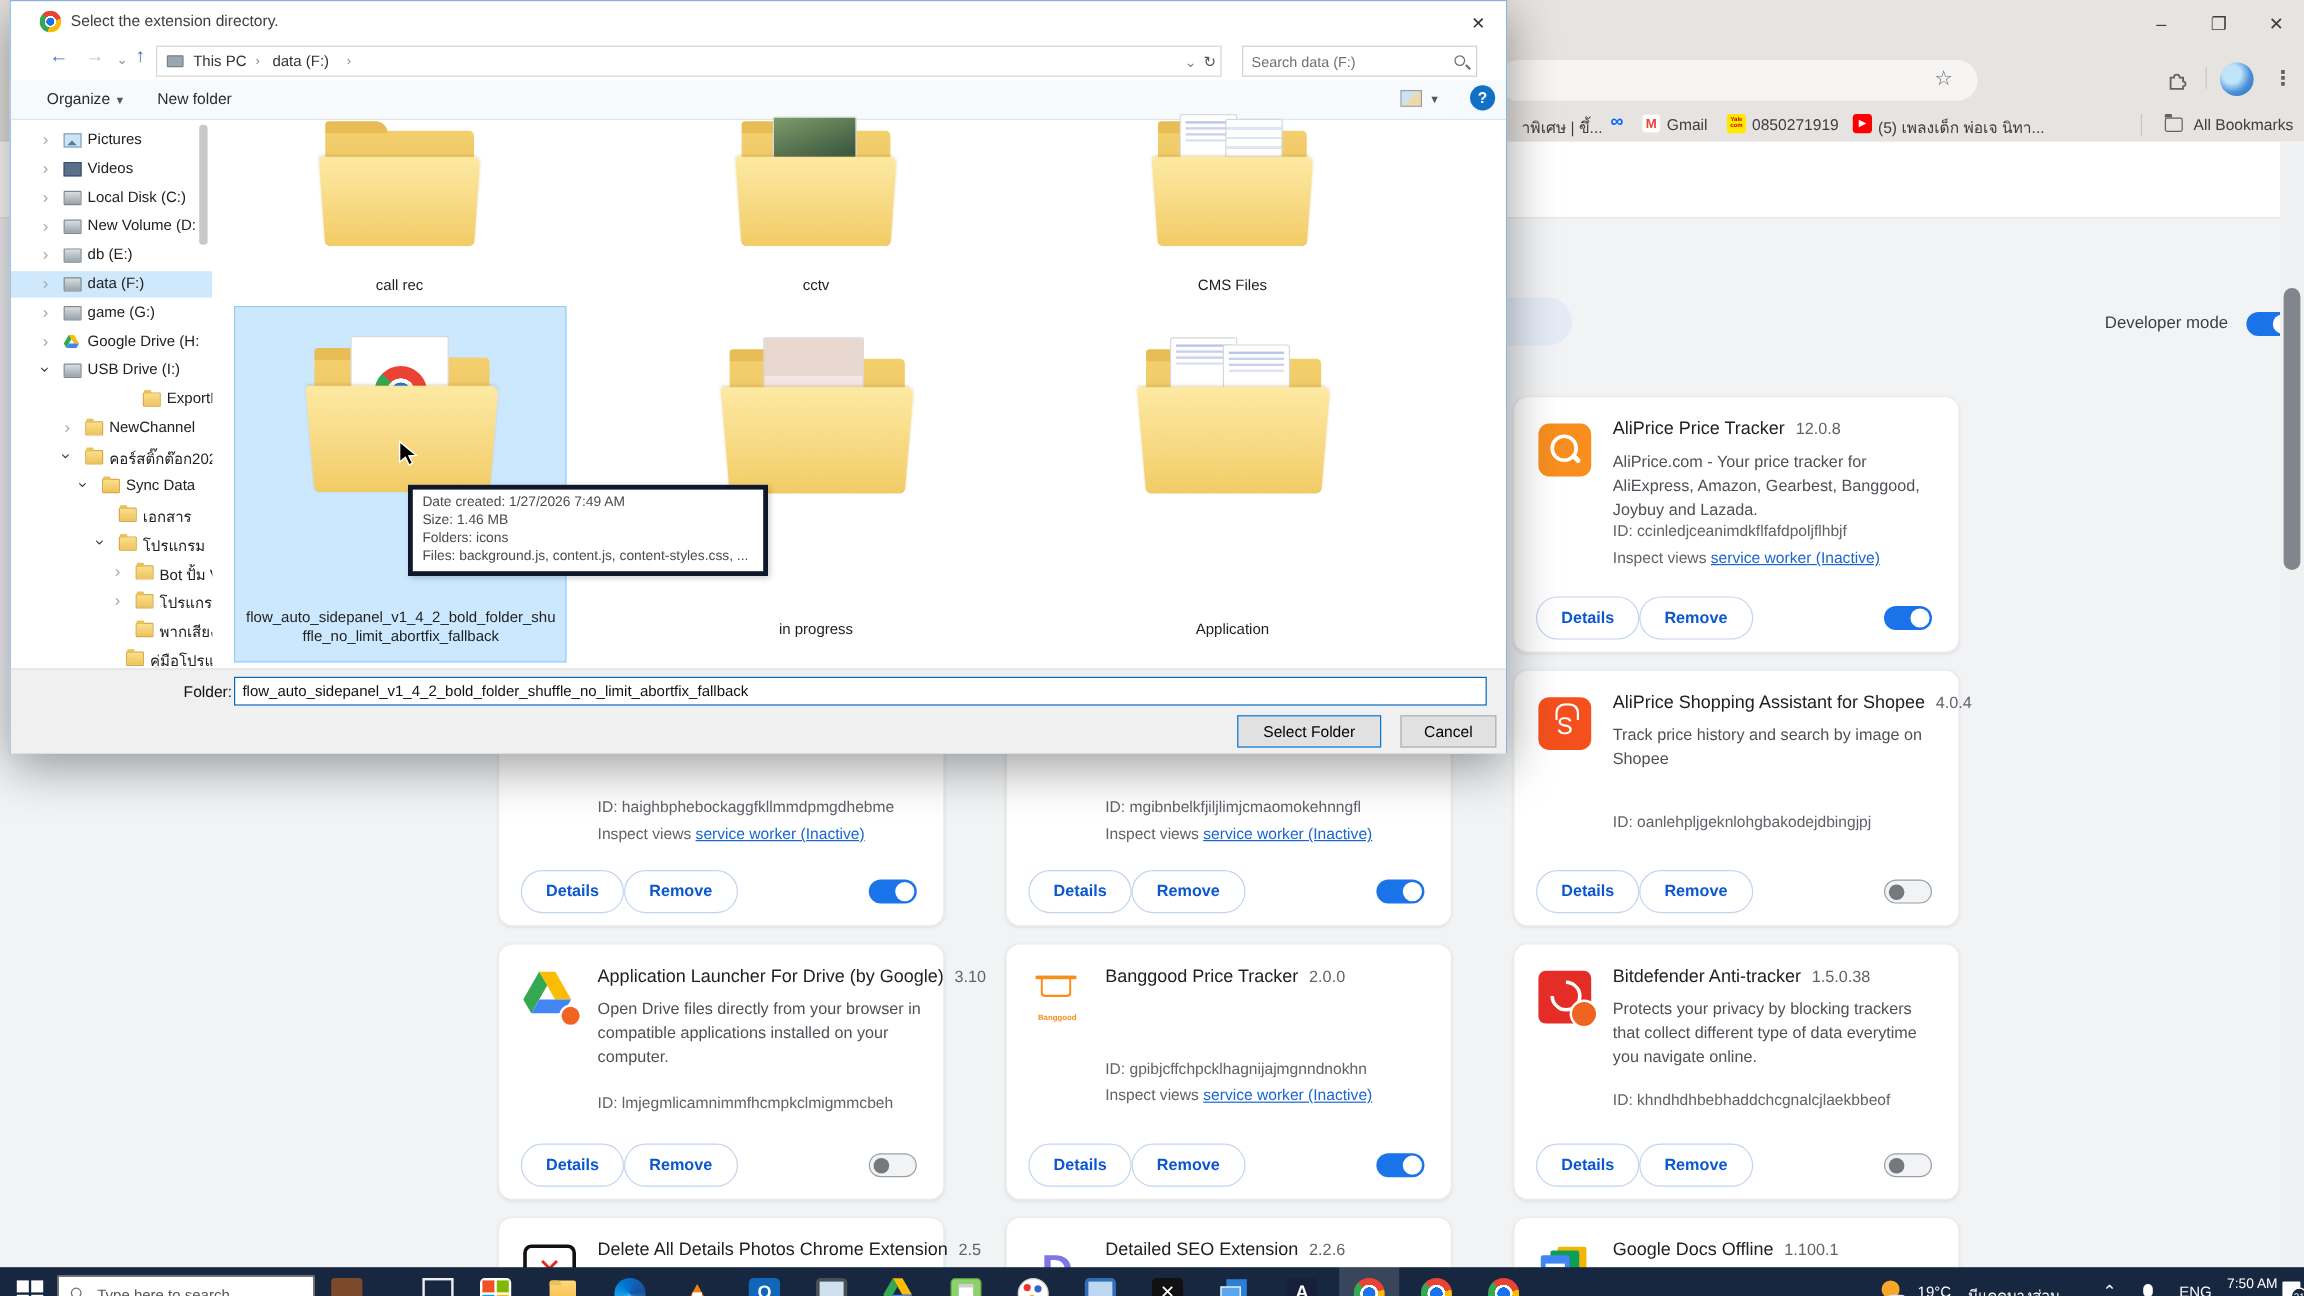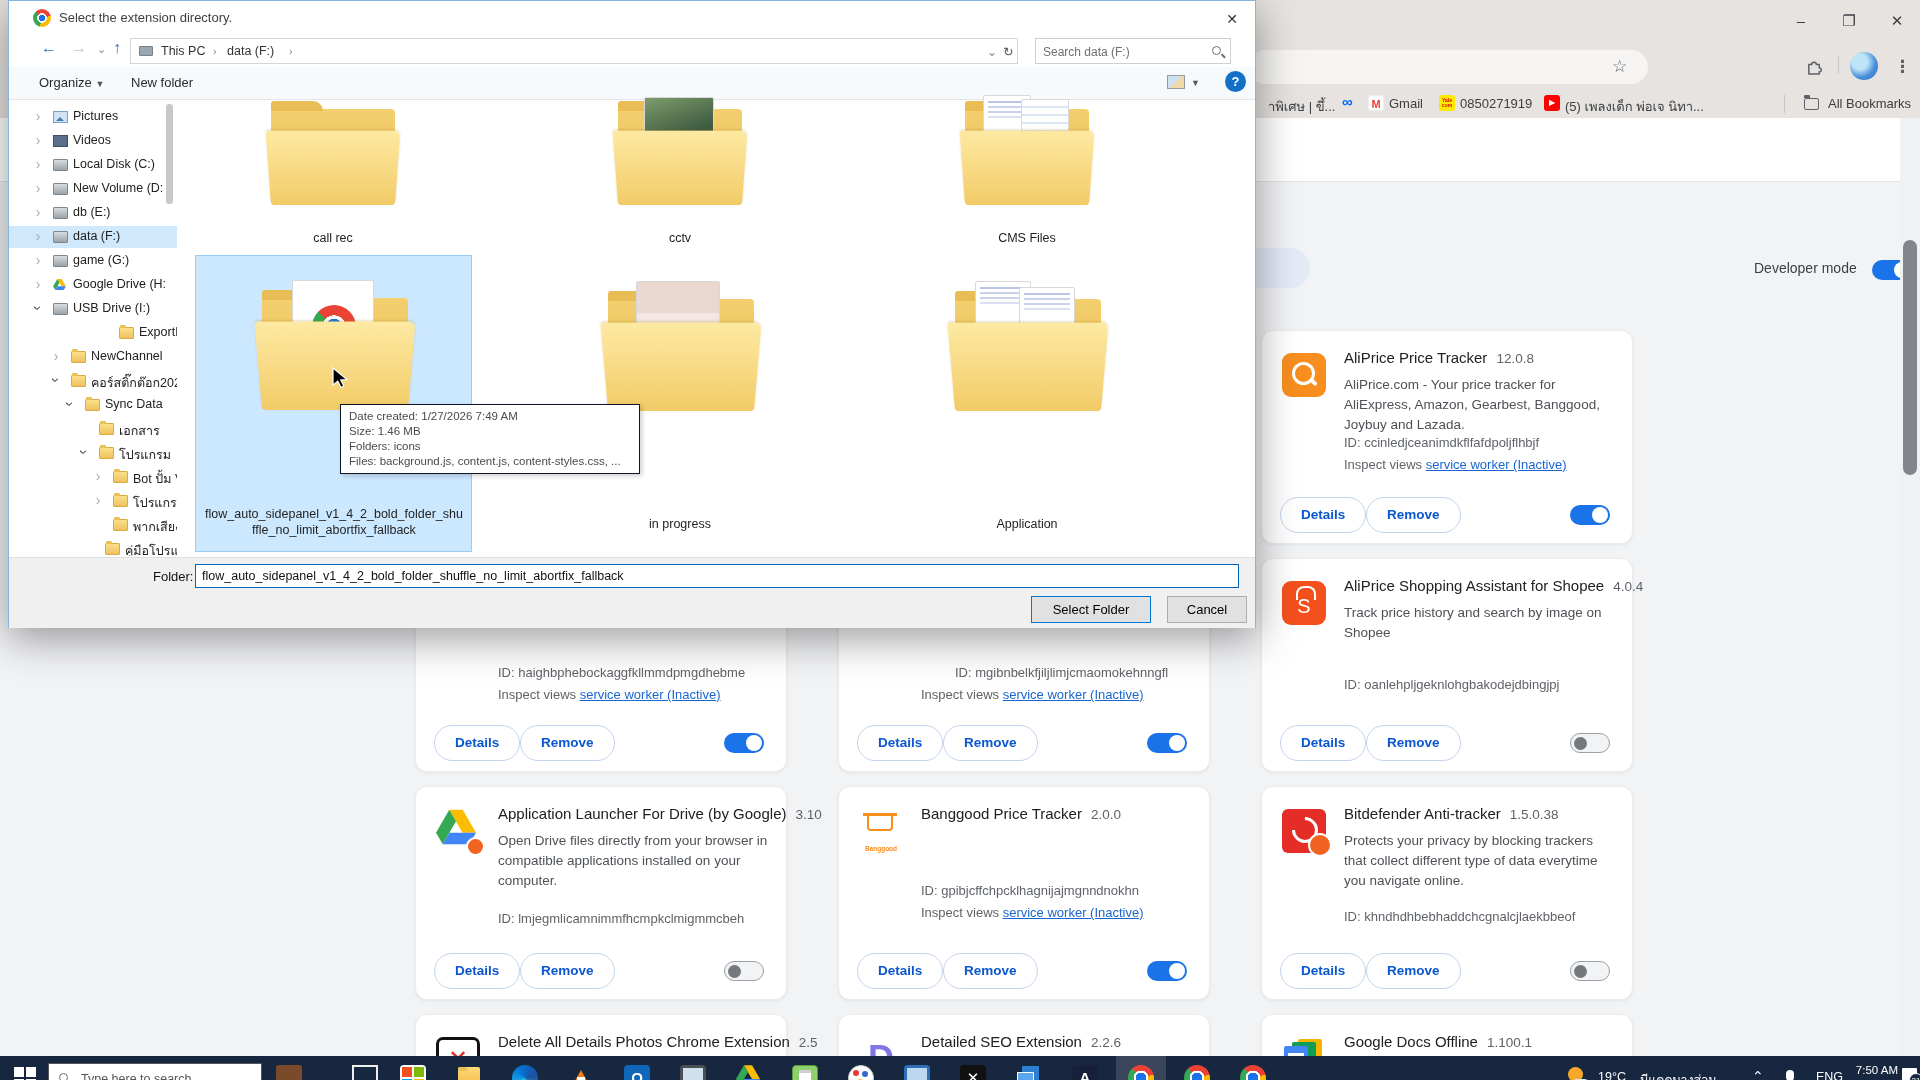--- a/index.html
+++ b/index.html
@@ -119,21 +119,21 @@
 
   
   .bigfolder { position:absolute; }
   .bf-back { position:absolute; left:0; top:0; right:0; bottom:0; background:linear-gradient(180deg,#f3cf6e,#e8b94f); border-radius:4px; }
   .bf-back::before { content:""; position:absolute; left:0; top:-8px; width:42%; height:10px; background:#e8bd55; border-radius:3px 10px 0 0; }
   .bf-front { position:absolute; left:0; bottom:0; width:100%; height:72%; background:linear-gradient(180deg,#fde9a2,#f2cb66); border-radius:3px 6px 5px 5px; transform:perspective(120px) rotateX(-8deg); transform-origin:bottom; box-shadow:0 -1px 2px rgba(150,110,20,.25); }
   .pv { position:absolute; border:1px solid #d8d8d8; background:#fff; border-radius:2px; }
   .pvlines::before { content:""; position:absolute; left:4px; top:5px; right:4px; height:2px; background:#b9c6e8; box-shadow:0 5px 0 #c9d2ea, 0 10px 0 #c9d2ea, 0 15px 0 #dbe1f0; }
   .gridlabel { position:absolute; font-size:12.5px; color:#1f1f1f; text-align:center; }
   #seltile { left:186px; top:254px; width:277px; height:297px; background:#cce8ff; border:1px solid #98ccf0; }
-  #tooltip { left:340px; top:404px; width:300px; background:#fff; border:1px solid #0f172a; box-shadow:2px 2px 5px rgba(0,0,0,.2); padding:4px 8px; font-size:11.5px; color:#4b4b4b; line-height:15px; z-index:60; white-space:nowrap; }
+  #tooltip { left:340px; top:404px; width:300px; background:#fff; border:4px solid #0f172a; box-shadow:2px 2px 5px rgba(0,0,0,.2); padding:4px 8px; font-size:11.5px; color:#4b4b4b; line-height:15px; z-index:60; white-space:nowrap; }
 
   
   #dlgfoot { left:0; top:556px; width:100%; height:71px; background:#f0f0f0; border-top:1px solid #dfdfdf; }
   #folderinput { left:186px; top:6px; width:1044px; height:24px; background:#fff; border:1px solid #0067c0; font-size:12.5px; color:#111; padding:4px 6px; white-space:nowrap; overflow:hidden; }
   .wbtn { position:absolute; top:38px; height:27px; background:#e1e1e1; font-size:13px; color:#000; text-align:center; line-height:25px; }
   #btn-select { left:1022px; width:120px; border:1px solid #0078d7; }
   #btn-cancel { left:1158px; width:80px; border:1px solid #adadad; }
 
   
   #taskbar { left:0; top:1056px; width:1920px; height:44px; background:#182740; z-index:100; }
@@ -190,21 +190,21 @@
 
 <div class="card" style="left:415px;top:558px;">
   <span class="fragword">websites?</span>
   <span class="cid" style="top:106px;">ID: haighbphebockaggfkllmmdpmgdhebme</span>
   <span class="insp" style="top:128px;"><span>Inspect views</span> <a href="#">service worker (Inactive)</a></span>
   <div class="btn b1">Details</div>
   <div class="btn b2">Remove</div>
   <div class="tgl on"></div>
 </div>
 <div class="card" style="left:838px;top:558px;">
-  <span class="cid" style="top:106px;margin-left:34px;">ID: mgibnbelkfjiljlimjcmaomokehnngfl</span>
+  <span class="cid" style="top:106px;">ID: mgibnbelkfjiljlimjcmaomokehnngfl</span>
   <span class="insp" style="top:128px;"><span>Inspect views</span> <a href="#">service worker (Inactive)</a></span>
   <div class="btn b1">Details</div>
   <div class="btn b2">Remove</div>
   <div class="tgl on"></div>
 </div>
 
 <div class="card" style="left:1261px;top:330px;">
   <div class="cicon ic-aliprice"></div>
   <span class="ttl"><span>AliPrice Price Tracker</span><span class="ver">12.0.8</span></span>
   <div class="desc">AliPrice.com - Your price tracker for AliExpress, Amazon, Gearbest, Banggood, Joybuy and Lazada.</div>

